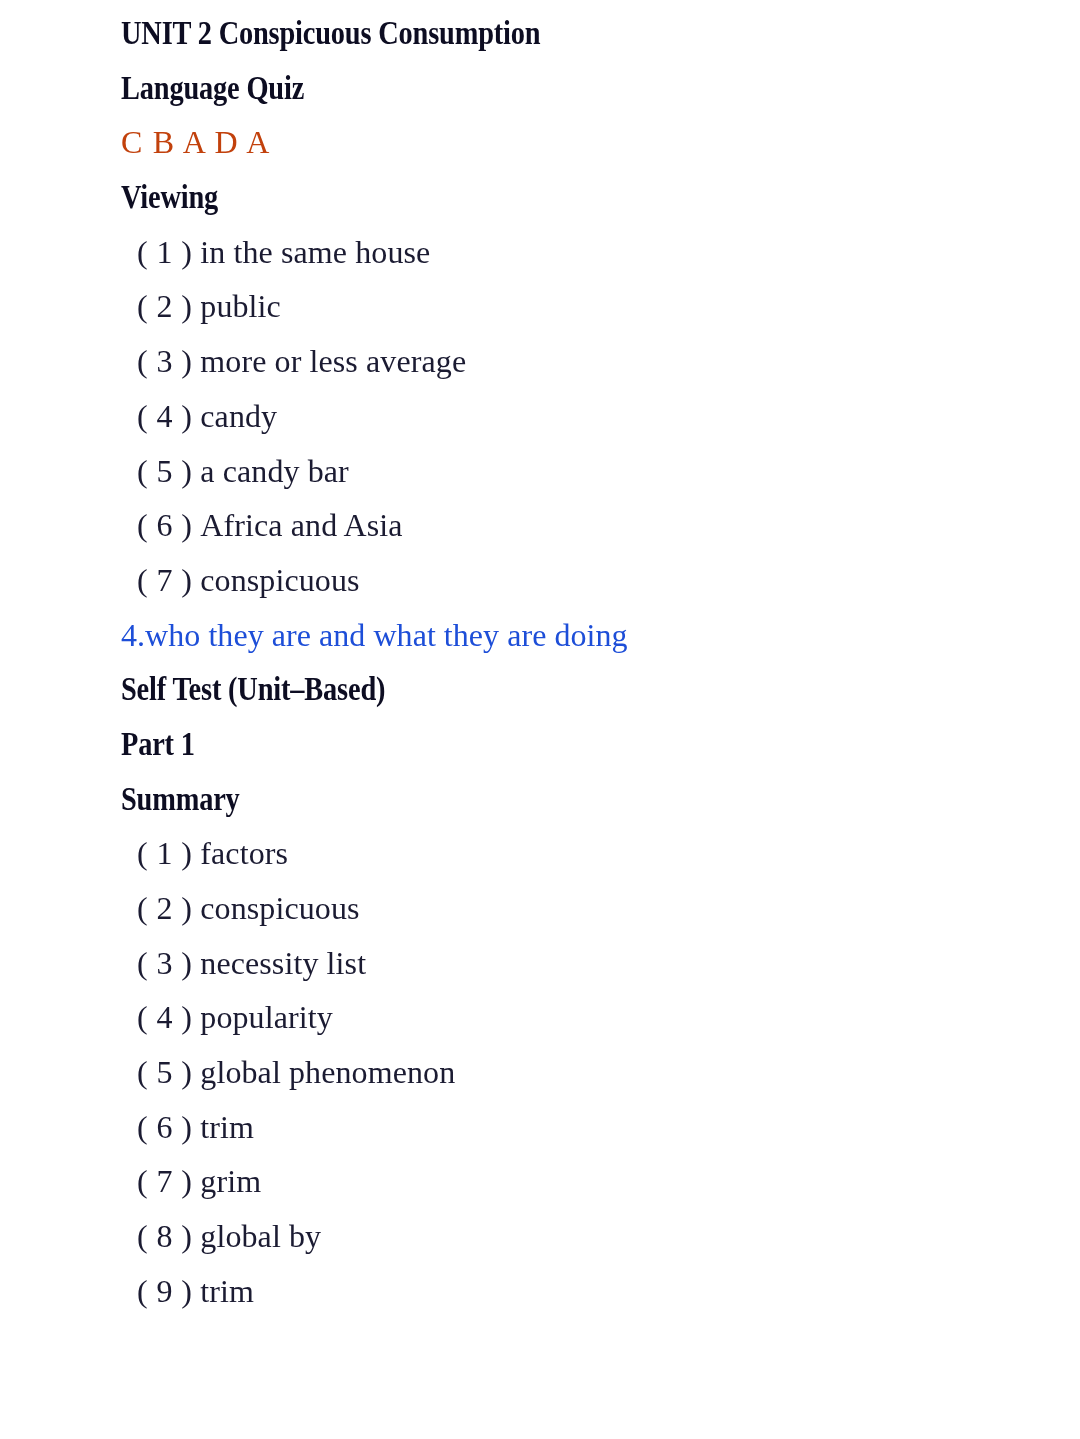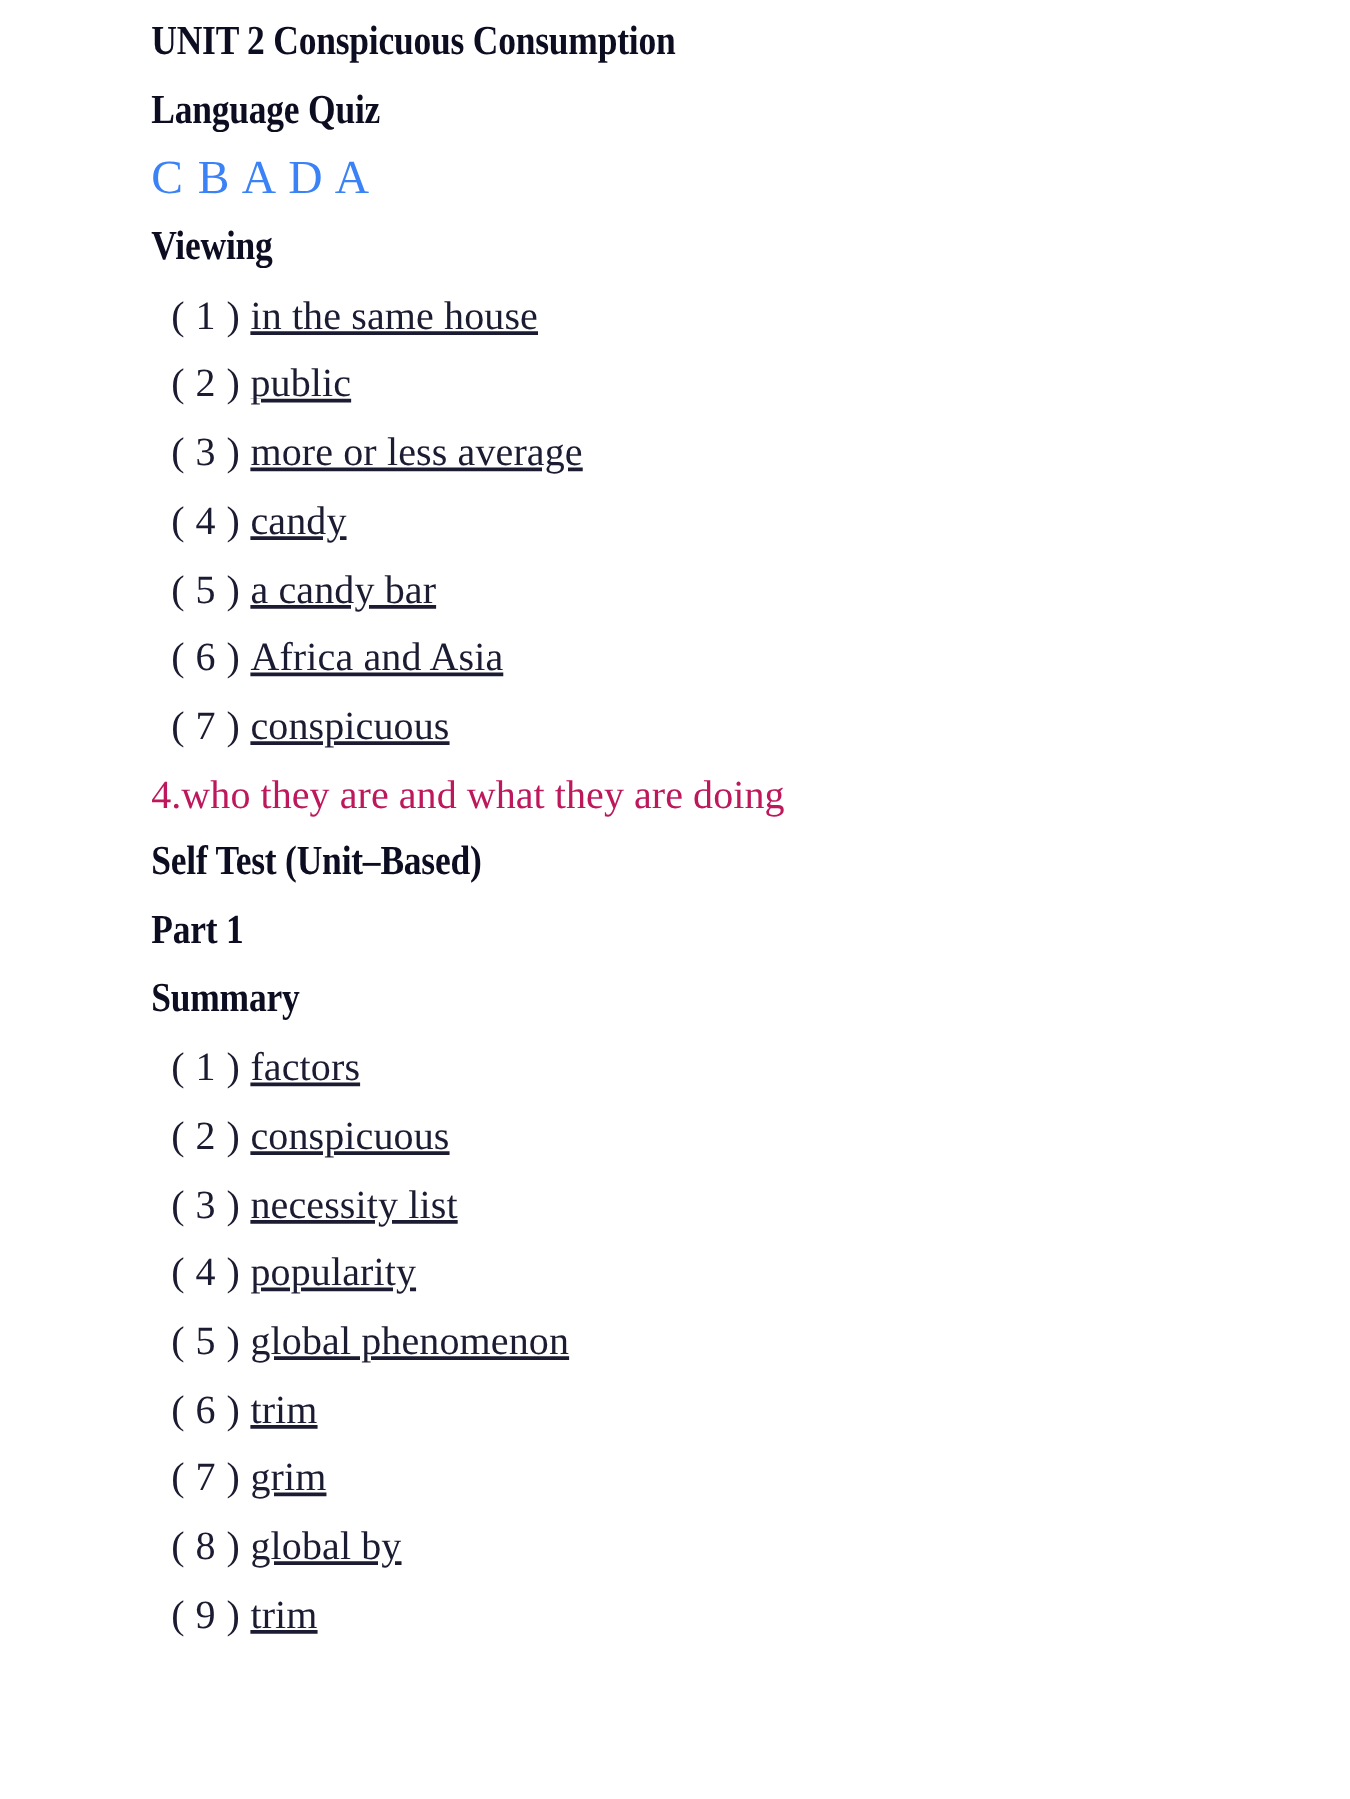--- a/index.html
+++ b/index.html
@@ -39,45 +39,44 @@
     font-size: 33px;
     letter-spacing: -0.2px;
     transform: scaleX(0.86);
     transform-origin: left center;
     color: #0d0d22;
   }
 
   
   .letters {
     font-weight: normal;
-    font-size: 38px;
-    color: #3b82f6;
+    font-size: 32px;
+    color: #c2410c;
     letter-spacing: 1.2px;
   }
 
   
   .item {
     padding-left: 16px;
     font-weight: normal;
     font-size: 32px;
     color: #1b1b32;
   }
   .item .num {
     letter-spacing: 0.4px;
   }
   .item .txt {
     letter-spacing: 0.1px;
-    text-decoration: underline;
   }
 
   
   .numbered {
     font-weight: normal;
     font-size: 32px;
-    color: #be185d;
+    color: #1d4ed8;
     letter-spacing: 0.05px;
   }
 </style>
 </head>
 <body>
 
 <div id="doc">
 
 <div class="line heading">UNIT 2 Conspicuous Consumption</div>
     <div class="line heading">Language Quiz</div>

